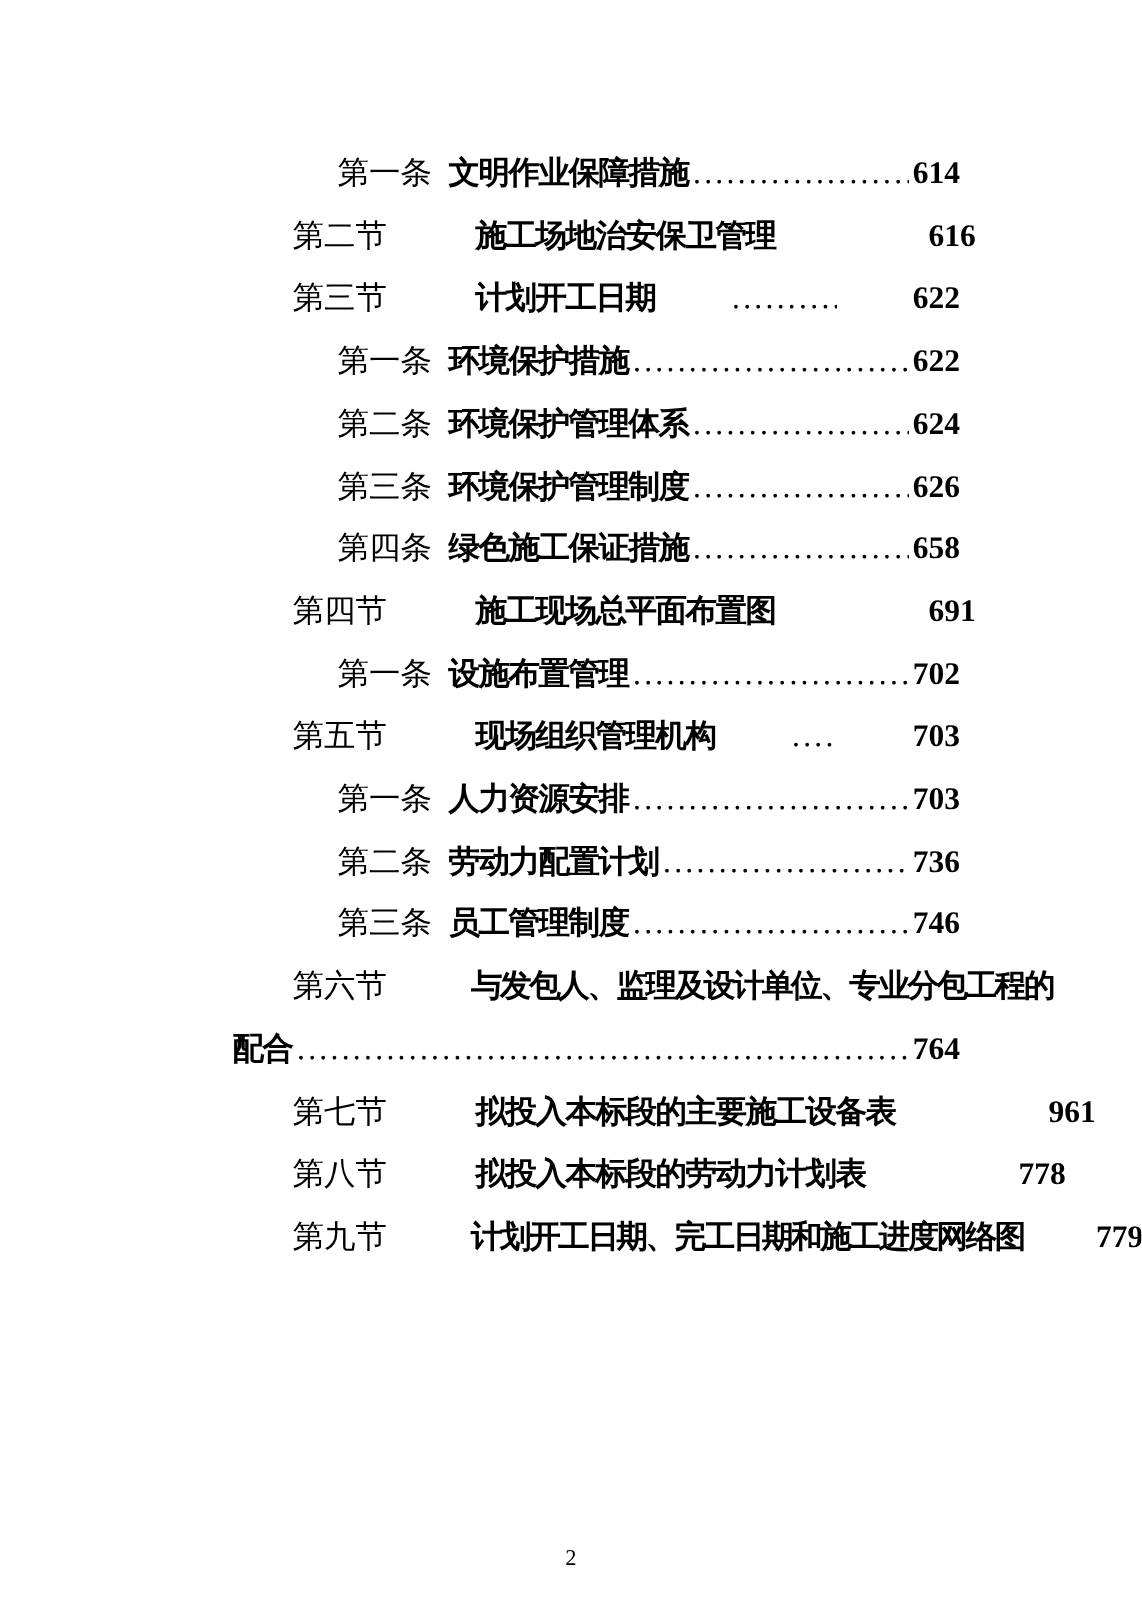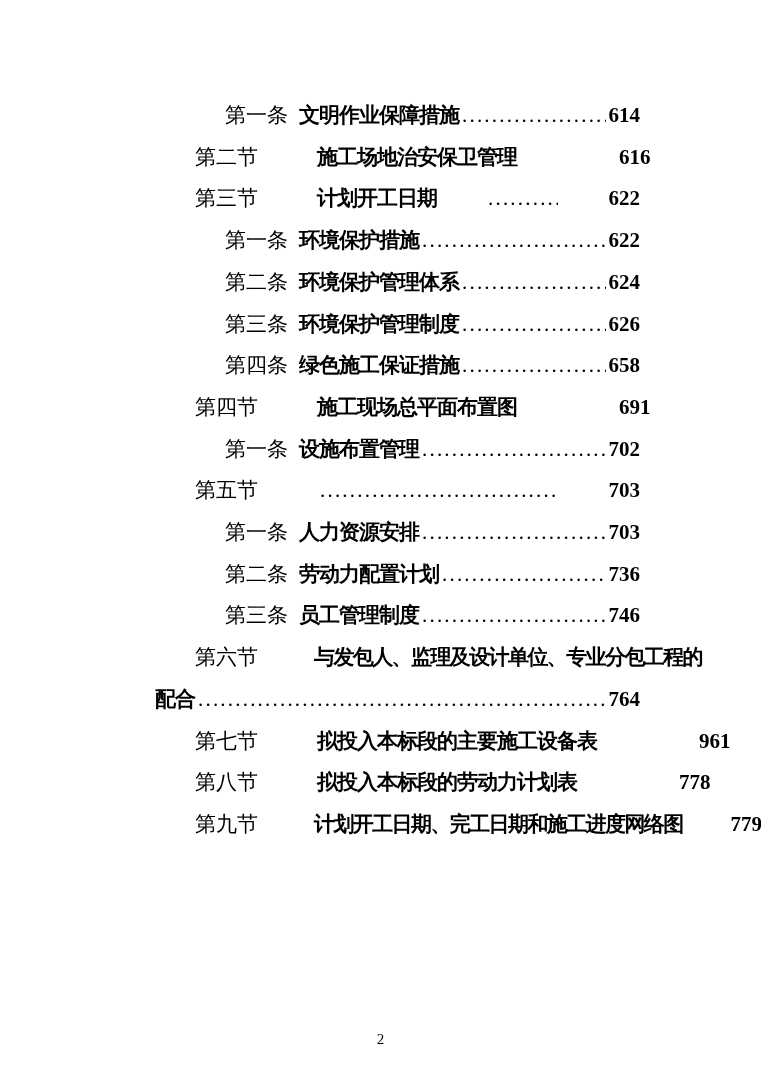--- a/index.html
+++ b/index.html
@@ -133,20 +133,21 @@
 
     <div class="row lvl-clause">
       <span class="label">第一条</span>
       <span class="title">设施布置管理</span>
       <span class="leader">............................................................................................................................................................................................................................</span>
       <span class="pagenum">702</span>
     </div>
 
     <div class="row lvl-section">
       <span class="label">第五节</span>
+      <span class="title">现场组织管理机构</span>
       <span class="leader">............................................................................................................................................................................................................................</span>
       <span class="pagenum">703</span>
     </div>
 
     <div class="row lvl-clause">
       <span class="label">第一条</span>
       <span class="title">人力资源安排</span>
       <span class="leader">............................................................................................................................................................................................................................</span>
       <span class="pagenum">703</span>
     </div>

